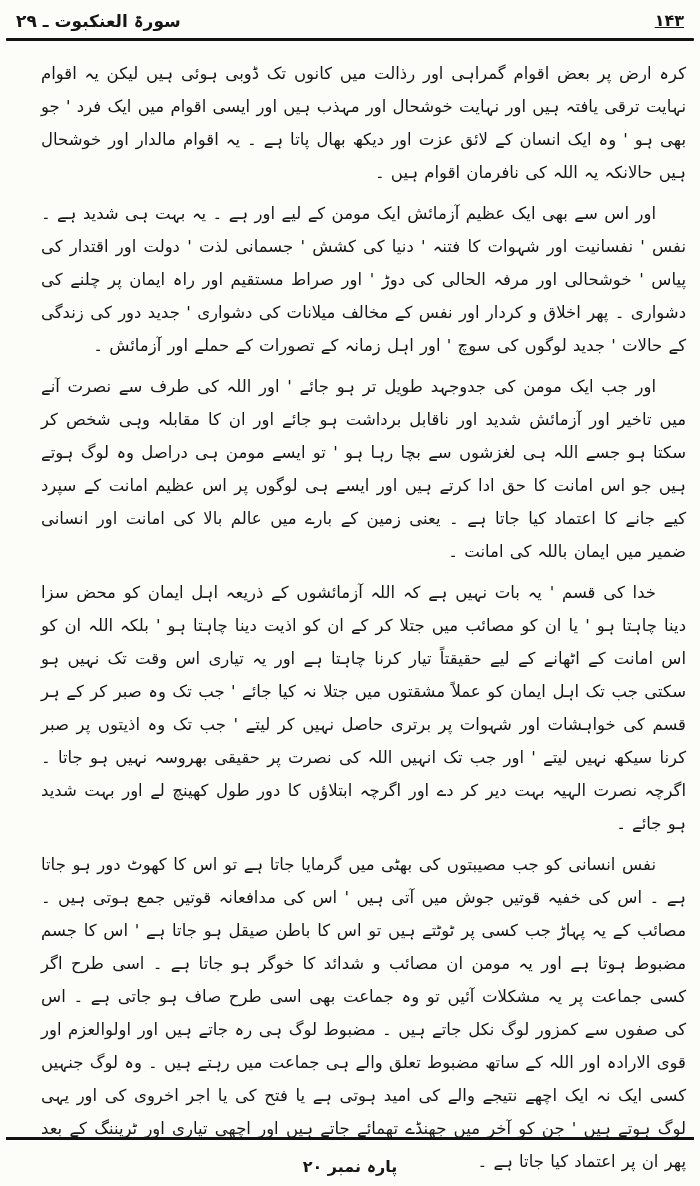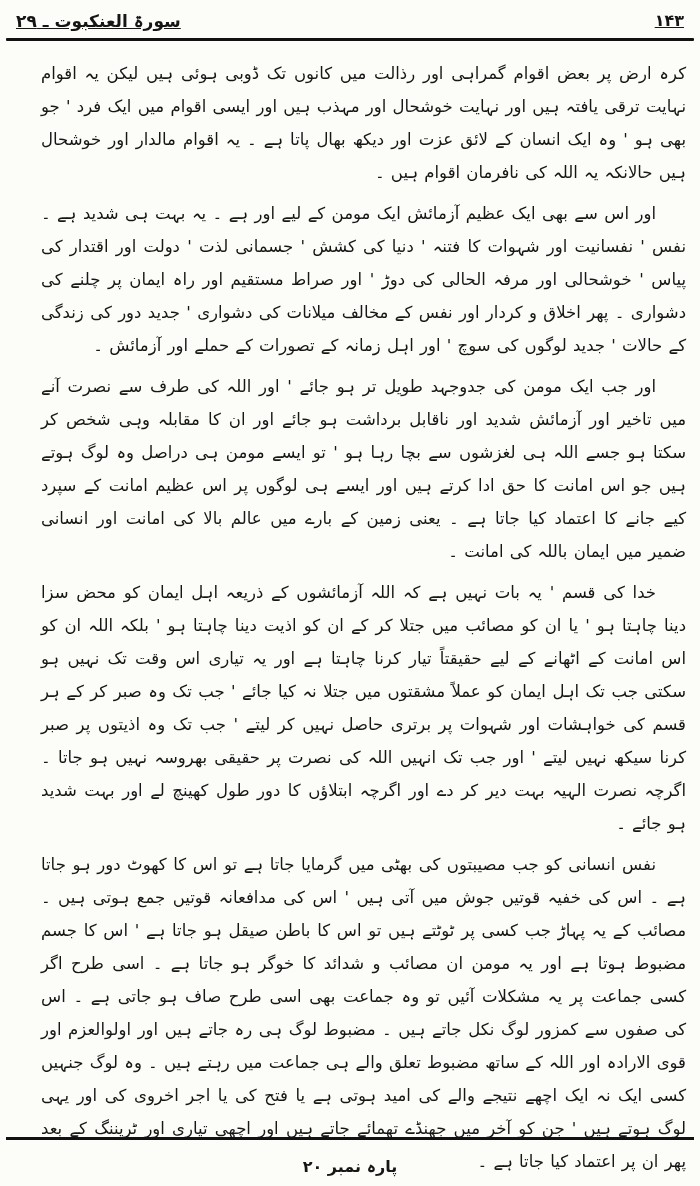--- a/index.html
+++ b/index.html
@@ -18,21 +18,21 @@
   .header {
     display:flex;
     justify-content:space-between;
     align-items:flex-end;
     padding:10px 16px 4px 16px;
     font-weight:bold;
     font-size:18px;
     line-height:1.3;
   }
   .header .h-center { font-size:16px; letter-spacing:2px;text-decoration:underline; }
-  .header .h-left-title { font-size:17px;text-decoration:underline; }
+  .header .h-left-title { font-size:17px; }
   .rule {
     height:3px;
     background:#121212;
     margin:2px 6px 0 6px;
     border-radius:1px;
   }
   
   .body {
     padding:16px 14px 0 14px;
   }

